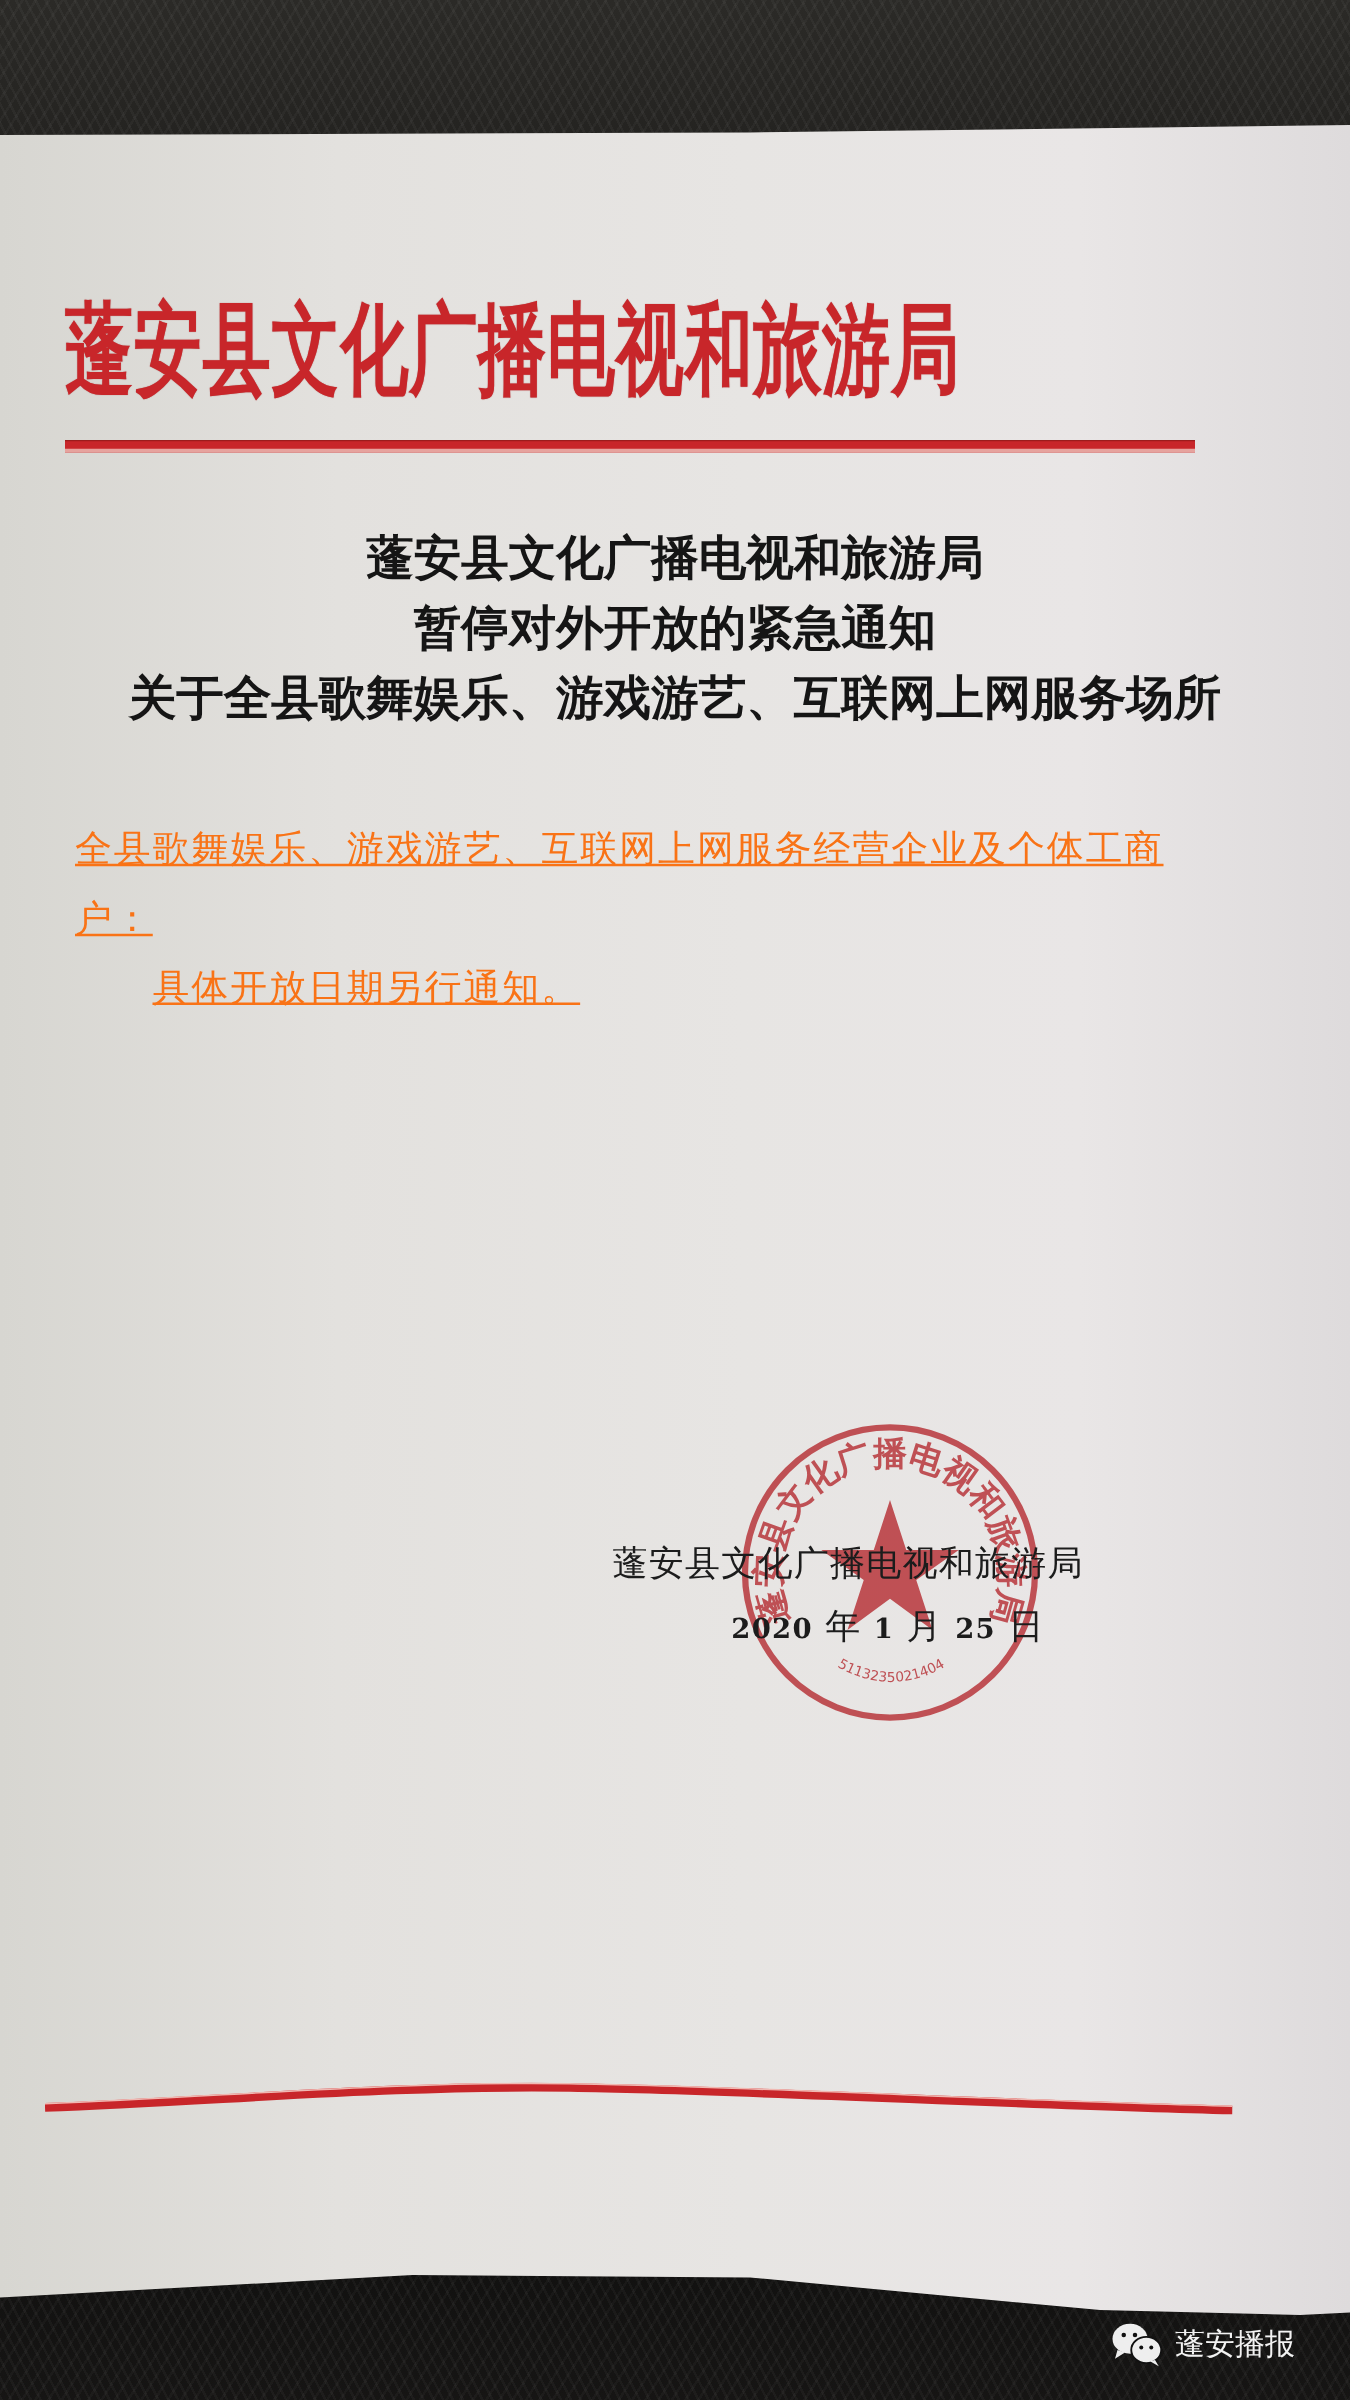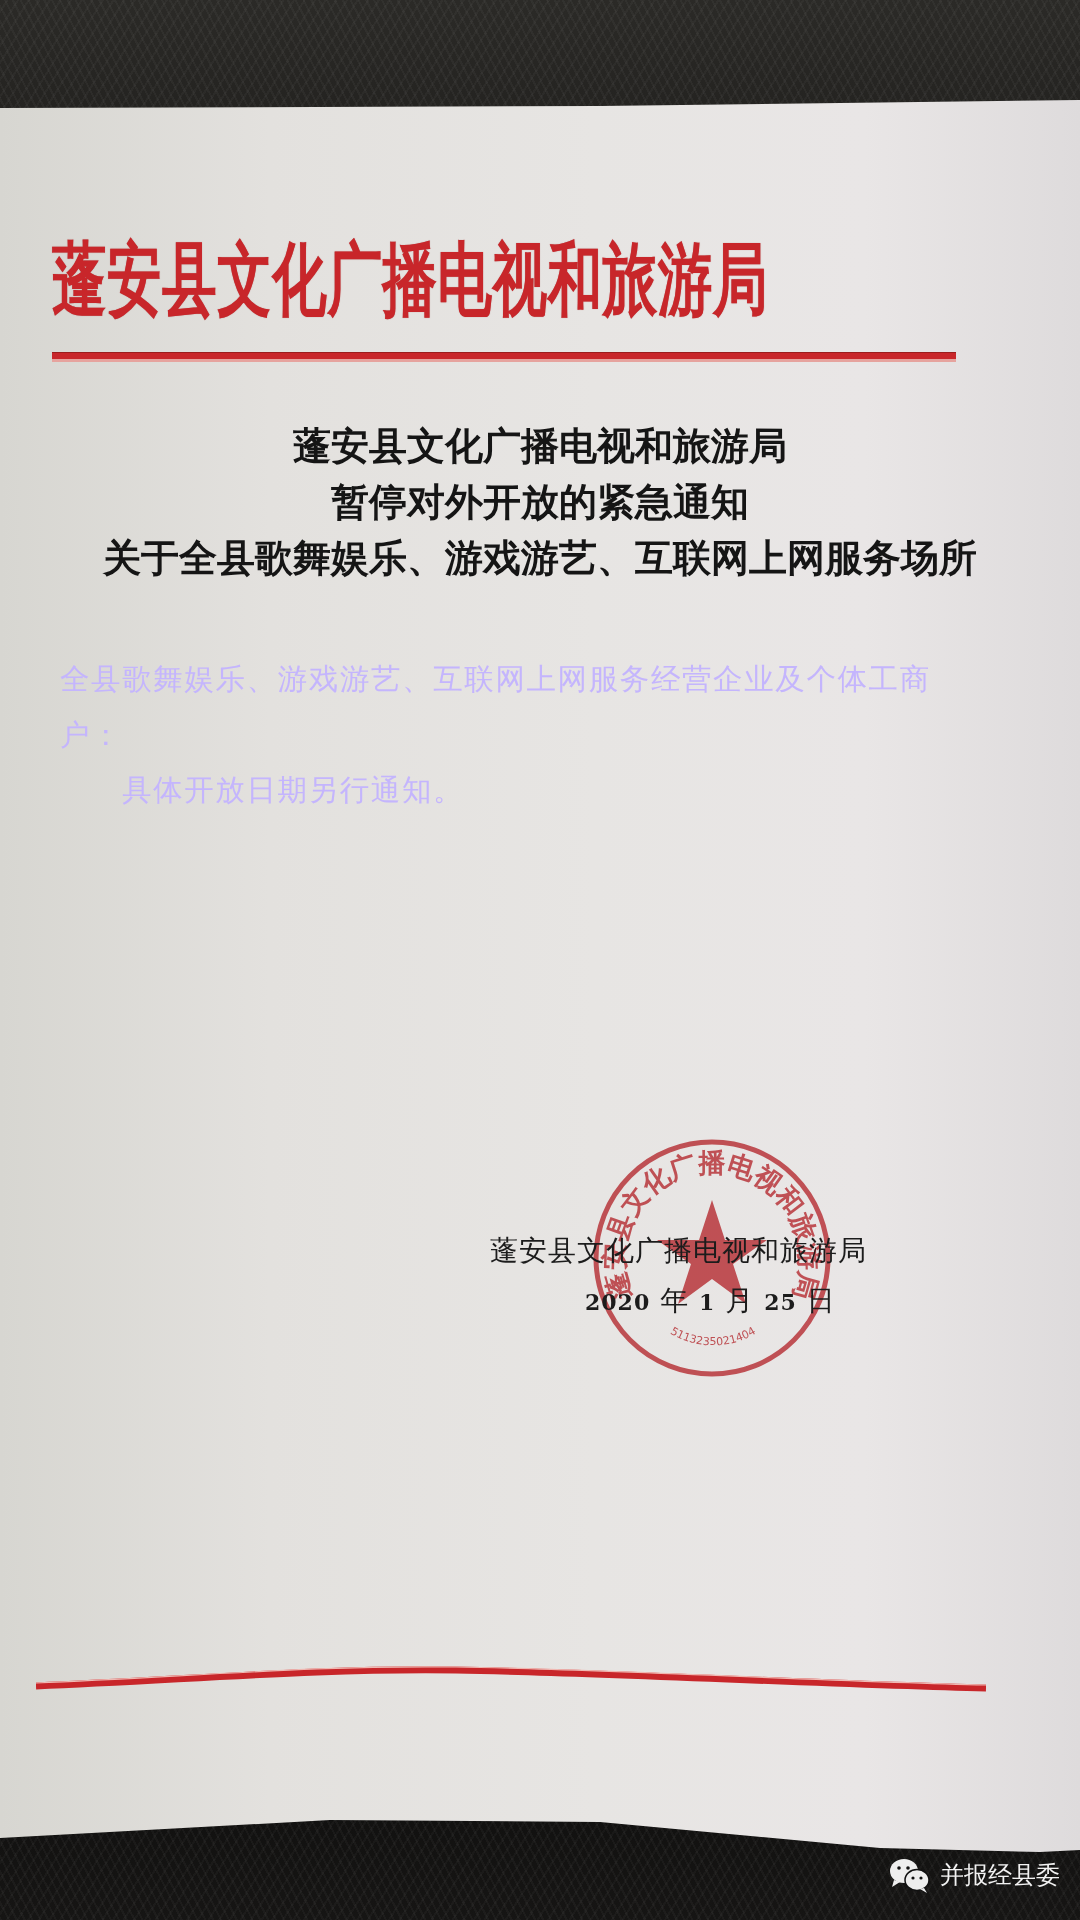--- a/index.html
+++ b/index.html
@@ -34,22 +34,22 @@
   }
   .title-block {
     position: absolute; left: 40px; top: 418px; width: 1000px;
     text-align: center; color: #151515;
     font-family: "DejaVu Serif", serif; font-weight: bold;
     font-size: 38px; line-height: 56px;
   }
   .title-block div { white-space: nowrap; }
   .body-text {
     position: absolute; left: 60px; top: 652px; width: 910px;
-    color: #c4b5fd; font-size: 29.5px; line-height: 55.5px;
-    font-family: "DejaVu Sans", sans-serif; letter-spacing: 1.6px;
+    color: #f97316; font-size: 29.5px; line-height: 55.5px;
+    font-family: "DejaVu Sans", sans-serif; letter-spacing: 1.6px; text-decoration: underline;
   }
   .body-text p { margin: 0; }
   .indent { text-indent: 62px; }
   .signature {
     position: absolute; left: 480px; top: 1226px; width: 460px;
     color: #1c1c1c; font-size: 28px; line-height: 50px;
     font-family: "DejaVu Sans", sans-serif; letter-spacing: 1px;
   }
   .sig-org { display: block; margin-left: 10px; white-space: nowrap; }
   .sig-date { display: block; margin-left: 105px; white-space: nowrap; font-family: "DejaVu Serif", serif; }
@@ -126,14 +126,14 @@
   <svg width="44" height="38" viewBox="0 0 44 38">
     <ellipse cx="16" cy="15" rx="14" ry="12" fill="#eeeeee"></ellipse>
     <polygon points="6,24 4,31 12,26" fill="#eeeeee"></polygon>
     <ellipse cx="29" cy="24" rx="12" ry="10.5" fill="#eeeeee" stroke="#111" stroke-width="1.5"></ellipse>
     <polygon points="36,32 39,37 32,33" fill="#eeeeee"></polygon>
     <circle cx="11" cy="12" r="1.8" fill="#111"></circle>
     <circle cx="20" cy="12" r="1.8" fill="#111"></circle>
     <circle cx="25" cy="22" r="1.6" fill="#111"></circle>
     <circle cx="33" cy="22" r="1.6" fill="#111"></circle>
   </svg>
-  <span>并报经县委</span>
+  <span>蓬安播报</span>
 </div>
 
 </body></html>

